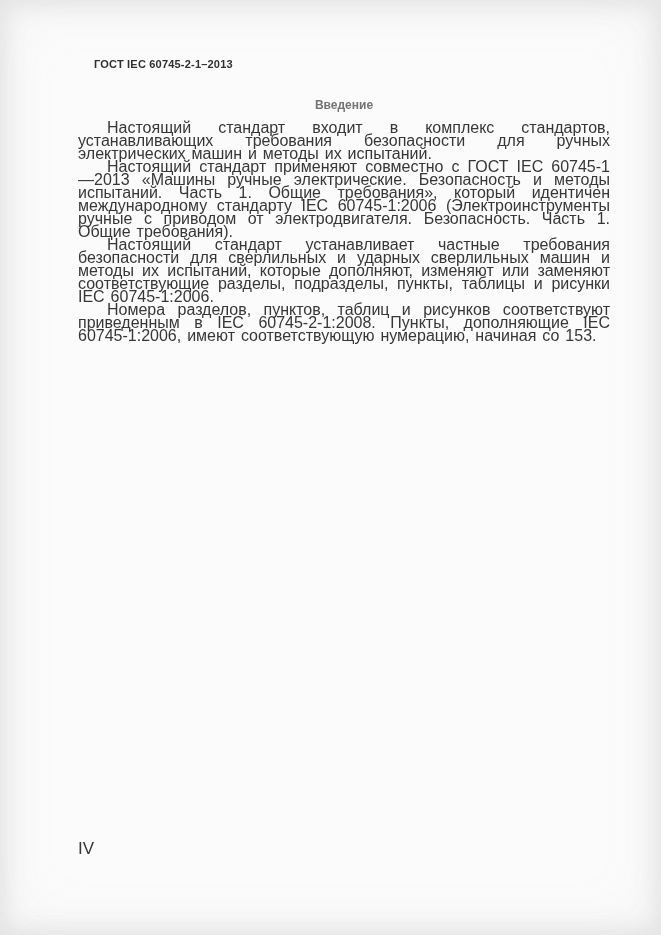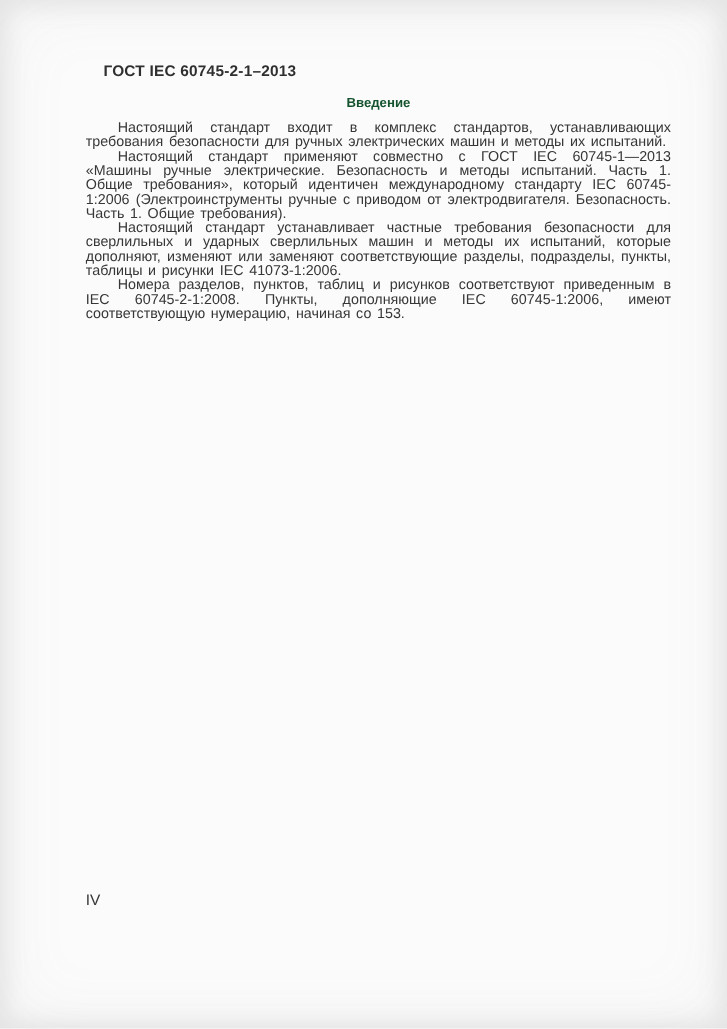--- a/index.html
+++ b/index.html
@@ -29,66 +29,66 @@
       inset 0 0 22px 6px rgba(110,110,110,0.13),
       inset 0 0 60px 10px rgba(140,140,140,0.06);
   }
   .content {
     position: absolute;
     left: 78px;
     top: 58px;
     width: 532px;
   }
   .doc-header {
-    font-size: 14px;
+    font-size: 11px;
     font-weight: bold;
     color: #2f2f2f;
     letter-spacing: 0.2px;
     line-height: 13px;
     padding-left: 16px;
   }
   .section-title {
-    margin-top: 16px;
+    margin-top: 28px;
     text-align: center;
     font-size: 12px;
     font-weight: bold;
-    color: #14532d;
+    color: #737373;
     line-height: 13px;
   }
   .paragraphs {
     margin-top: 9px;
   }
   .paragraphs p.para {
     margin: 0;
-    font-size: 13px;
+    font-size: 16px;
     line-height: 13px;
     text-align: justify;
     text-align-last: left;
     text-indent: 29px;
     color: #373737;
     word-spacing: 1.5px;
   }
   .page-number {
     position: absolute;
     left: 78px;
-    top: 812px;
-    font-size: 14px;
+    top: 842px;
+    font-size: 17px;
     color: #373737;
     line-height: 13px;
   }
 </style>
 </head>
 <body>
 
 <div class="page">
   <div class="content">
     <div class="doc-header">ГОСТ IEC 60745-2-1–2013</div>
     <div class="section-title">Введение</div>
     <div class="paragraphs">
         <p class="para">Настоящий стандарт входит в комплекс стандартов, устанавливающих требования безопасности для ручных электрических машин и методы их испытаний.</p>
         <p class="para">Настоящий стандарт применяют совместно с ГОСТ IEC 60745-1—2013 «Машины ручные электрические. Безопасность и методы испытаний. Часть 1. Общие требования», который идентичен международному стандарту IEC 60745-1:2006 (Электроинструменты ручные с приводом от электродвигателя. Безопасность. Часть 1. Общие требования).</p>
-        <p class="para">Настоящий стандарт устанавливает частные требования безопасности для сверлильных и ударных сверлильных машин и методы их испытаний, которые дополняют, изменяют или заменяют соответствующие разделы, подразделы, пункты, таблицы и рисунки IEC 41073-1:2006.</p>
+        <p class="para">Настоящий стандарт устанавливает частные требования безопасности для сверлильных и ударных сверлильных машин и методы их испытаний, которые дополняют, изменяют или заменяют соответствующие разделы, подразделы, пункты, таблицы и рисунки IEC 60745-1:2006.</p>
         <p class="para">Номера разделов, пунктов, таблиц и рисунков соответствуют приведенным в IEC 60745-2-1:2008. Пункты, дополняющие IEC 60745-1:2006, имеют соответствующую нумерацию, начиная со 153.</p>
       </div>
   </div>
   <div class="page-number">IV</div>
   <div class="vignette"></div>
 </div>
 
 </body></html>

